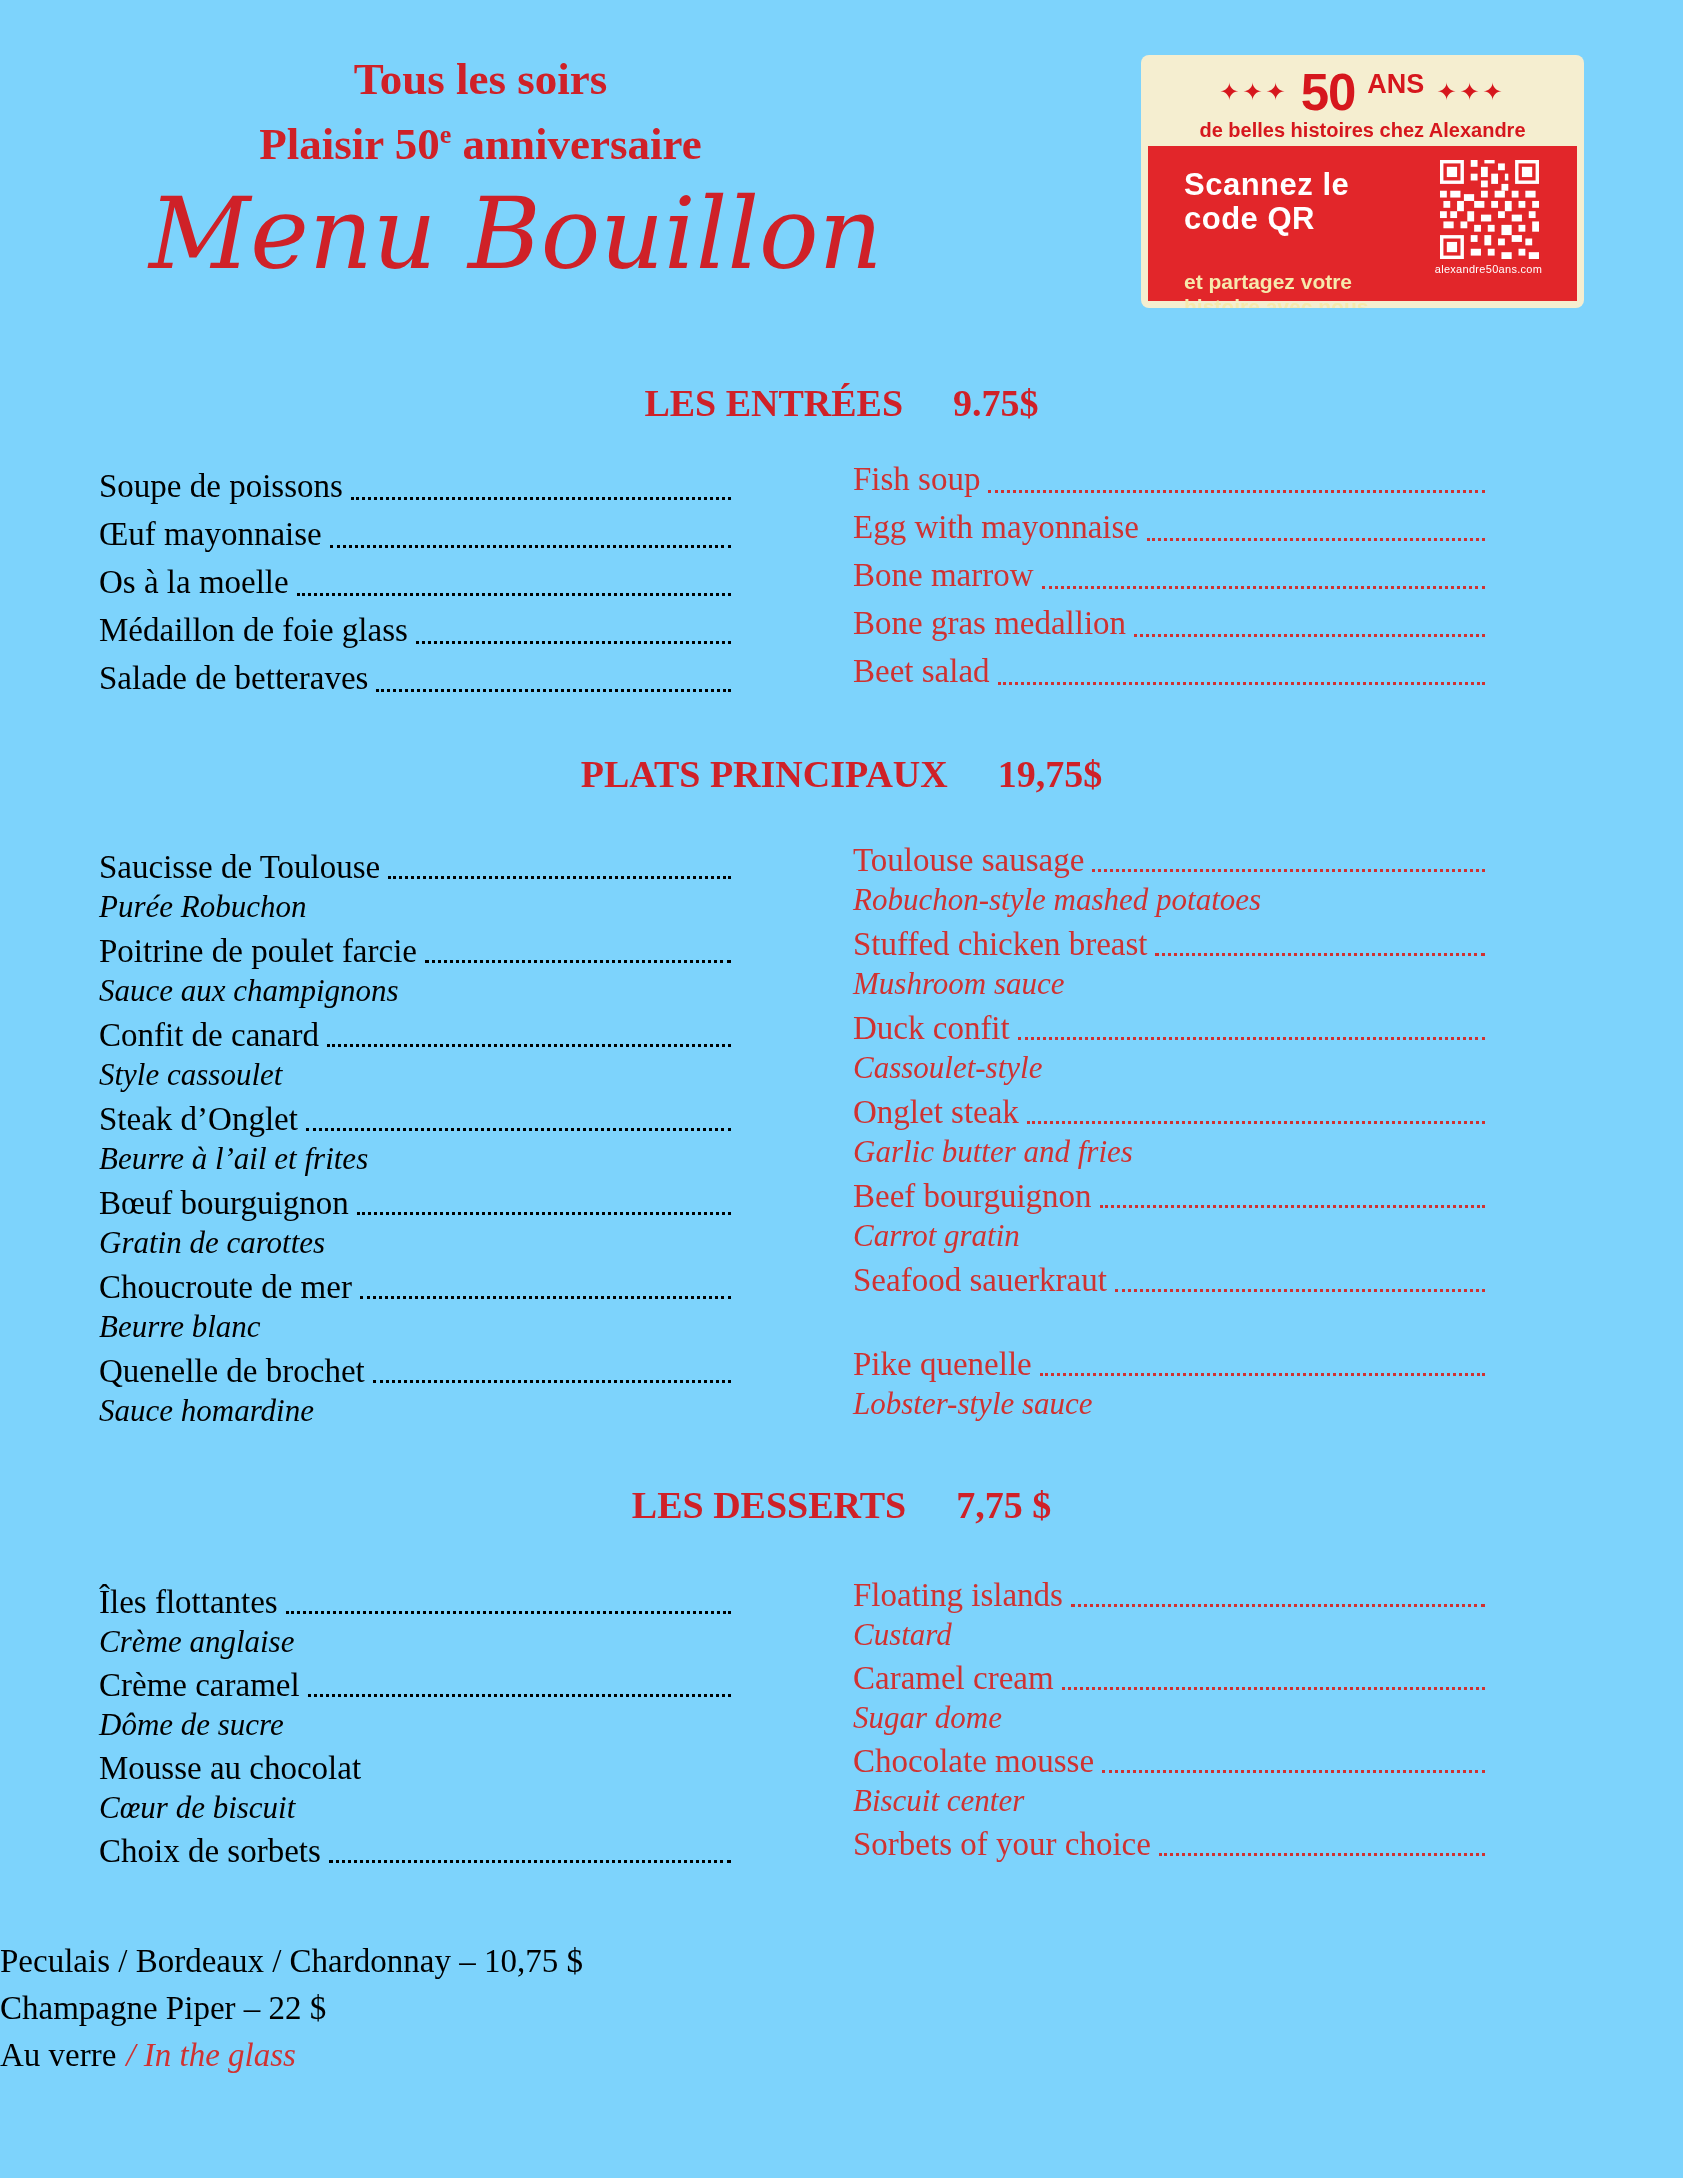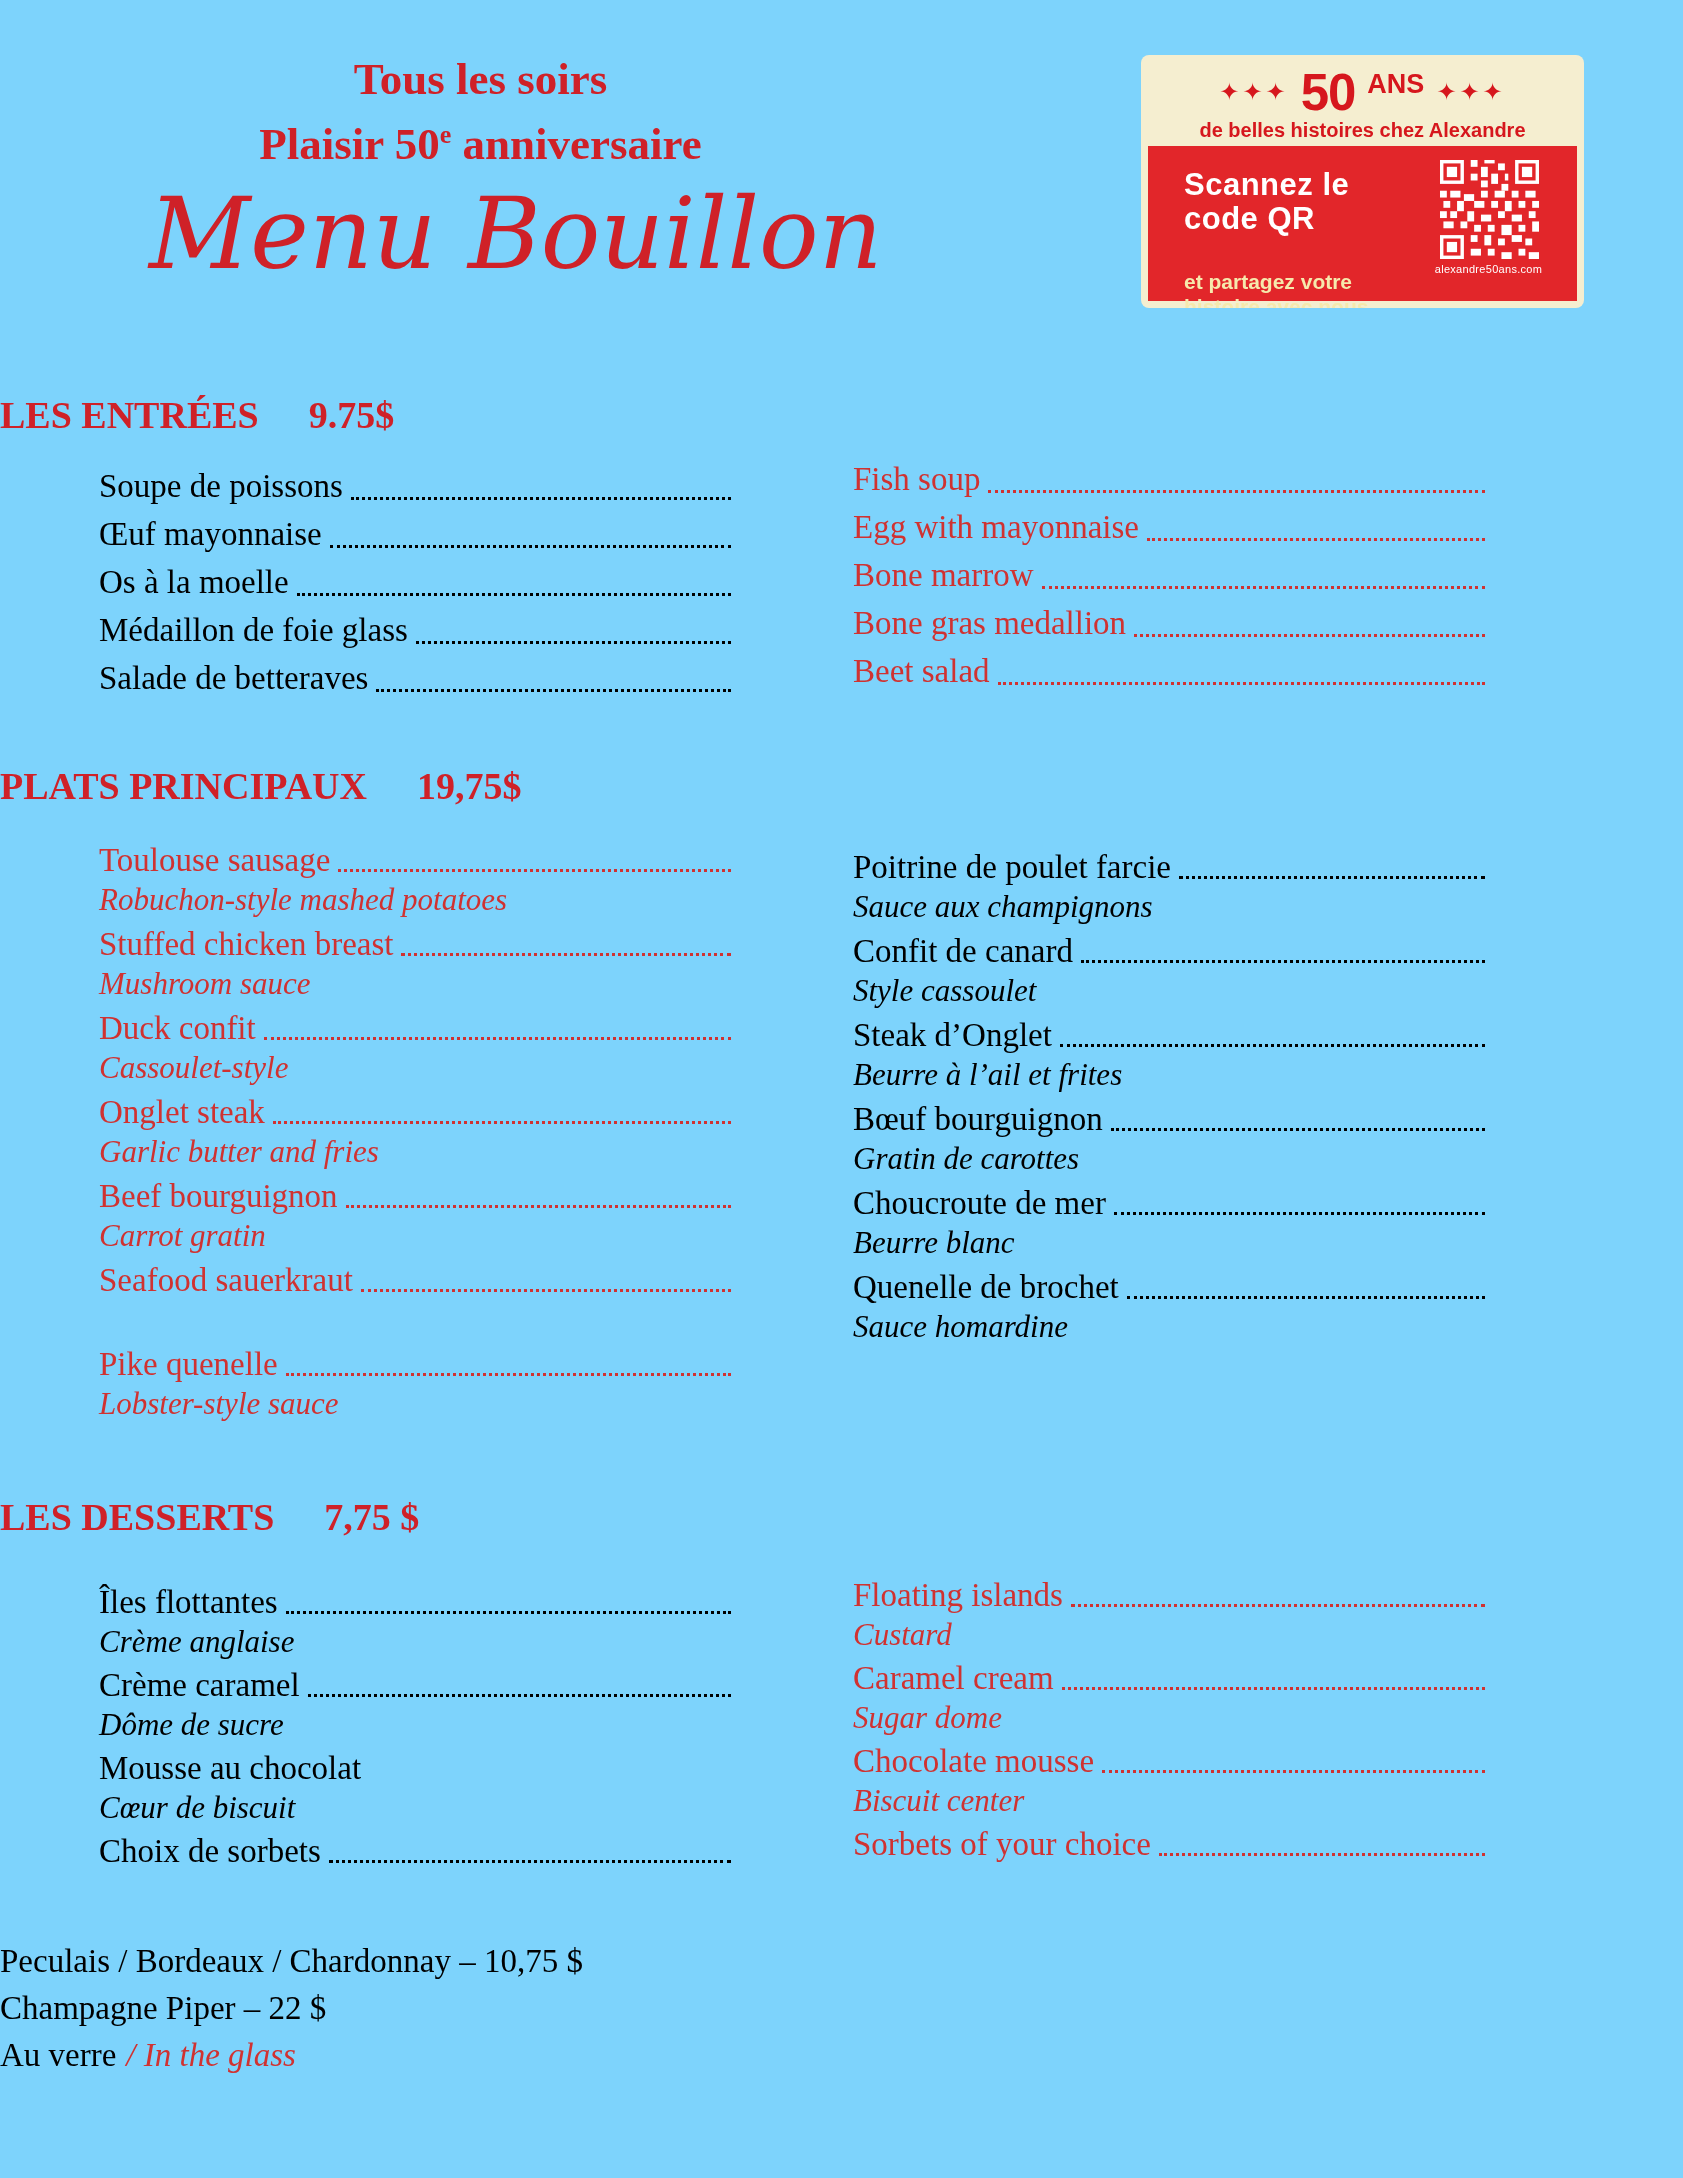--- a/index.html
+++ b/index.html
@@ -18,21 +18,21 @@
   .stars{font-size:24px;letter-spacing:3px;margin-bottom:10px;color:#d6171d;}
   .fifty{font-size:51px;font-weight:800;line-height:0.9;letter-spacing:-1px;}
   .ans{font-size:27px;font-weight:800;margin-bottom:16px;letter-spacing:0;}
   .badge-sub{font-size:20px;font-weight:700;margin-top:3px;}
   .badge-bottom{position:absolute;left:7px;right:7px;top:91px;bottom:7px;background:#e2262a;color:#ffffff;}
   .scan{position:absolute;left:36px;top:22px;font-size:31px;font-weight:800;line-height:34px;letter-spacing:0.5px;}
   .share{position:absolute;left:36px;top:101px;font-size:21px;font-weight:700;line-height:25px;color:#f6e9ad;margin-top:22px;}
   .qr{position:absolute;right:38px;top:14px;width:99px;height:99px;}
   .qr-url{position:absolute;right:24px;top:117px;width:129px;text-align:center;font-size:11px;color:#ffffff;letter-spacing:0.3px;}
   
-  .section-header{position:absolute;width:100%;color:#cf2128;font-weight:700;font-size:38px;white-space:nowrap;margin-top:12px;}
+  .section-header{position:absolute;width:100%;text-align:center;color:#cf2128;font-weight:700;font-size:38px;white-space:nowrap;}
   .section-header .price{margin-left:50px;}
   .hdr-entrees{top:381px;}
   .hdr-plats{top:752px;}
   .hdr-desserts{top:1483px;}
   .cols{position:absolute;left:99px;width:1475px;display:grid;grid-template-columns:634px 634px;column-gap:120px;}
   .cols-entrees{top:463px;}
   .cols-plats{top:846px;}
   .cols-desserts{top:1581px;}
   .cell{color:#000000;}
   .cell.en{color:#d03231;transform:translateY(-7px);}
@@ -209,20 +209,27 @@
           <span>Beet salad</span>
           <span class="dots"></span>
         </div>
       </div>
   </div>
 
   <div class="section-header hdr-plats">
     <span>PLATS PRINCIPAUX</span><span class="price">19,75$</span>
   </div>
   <div class="cols cols-plats">
+    <div class="cell fr item">
+        <div class="line">
+          <span>Saucisse de Toulouse</span>
+          <span class="dots"></span>
+        </div>
+        <div class="sub">Purée Robuchon</div>
+      </div>
     <div class="cell en item">
         <div class="line">
           <span>Toulouse sausage</span>
           <span class="dots"></span>
         </div>
         <div class="sub">Robuchon-style mashed potatoes</div>
       </div>
     <div class="cell fr item">
         <div class="line">
           <span>Poitrine de poulet farcie</span>

